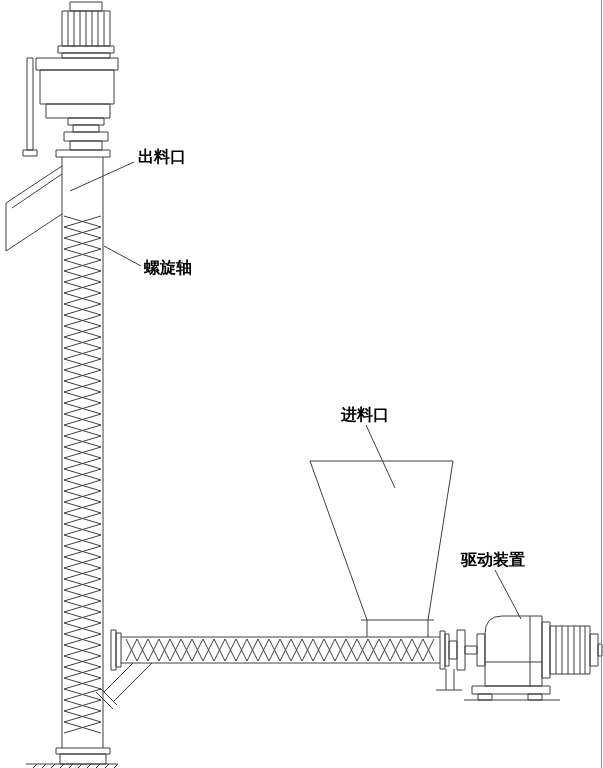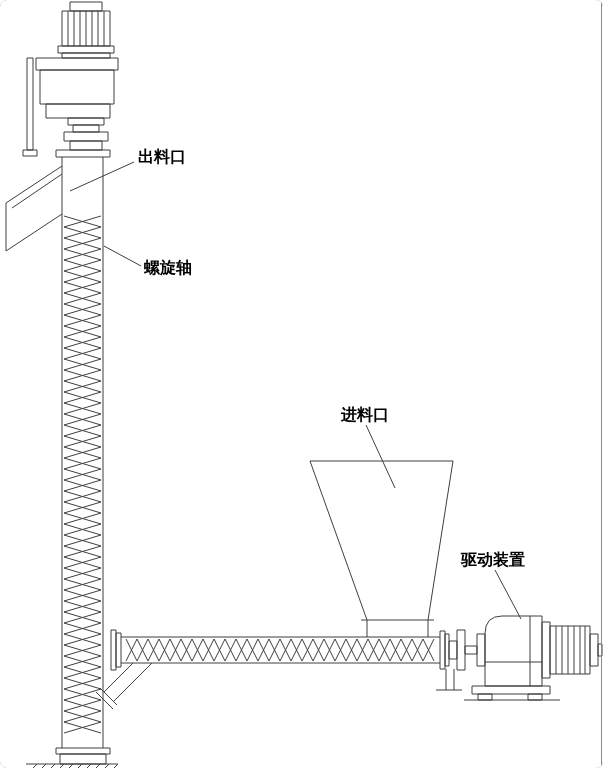--- a/index.html
+++ b/index.html
@@ -1,16 +1,16 @@
 <!DOCTYPE html>
 <html><head>
 <meta charset="utf-8">
 <style>
   html,body{margin:0;padding:0;background:#ffffff;}
-  .canvas{width:603px;height:768px;background:#d946ef;position:relative;overflow:hidden;border-radius:7px;}
+  .canvas{width:603px;height:768px;background:#d946ef;position:relative;overflow:hidden;}
   svg{display:block;}
   .diagram-label{font-family:"Liberation Sans","DejaVu Sans",sans-serif;font-size:16px;font-weight:bold;}
 </style>
 </head>
 <body>
 
 <div class="canvas">
 <svg width="603" height="768" viewBox="0 0 603 768">
 
   <rect x="0" y="0" width="603" height="768" fill="#ffffff"></rect>

